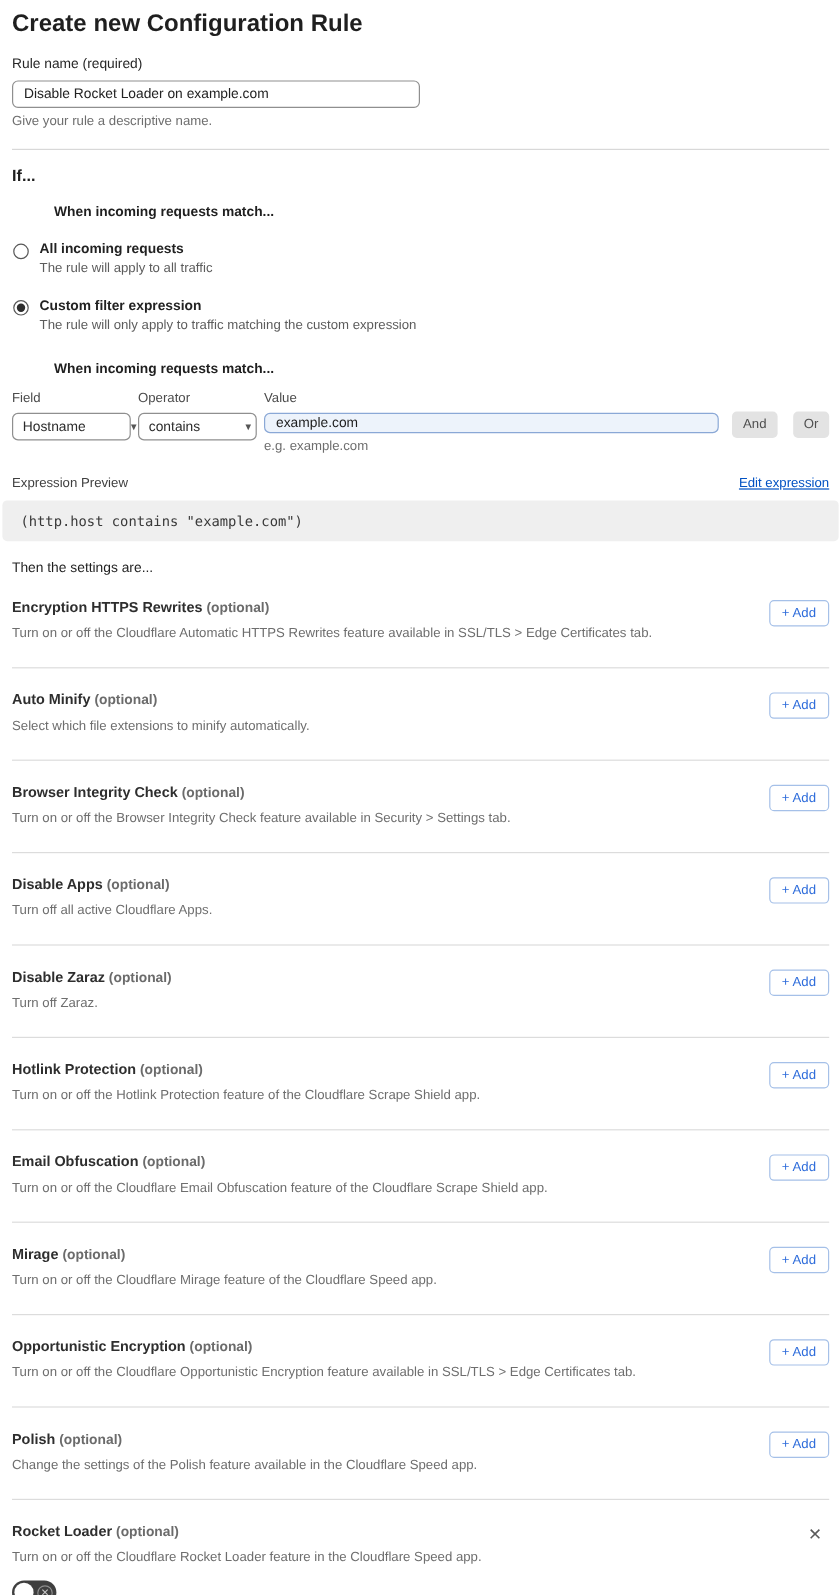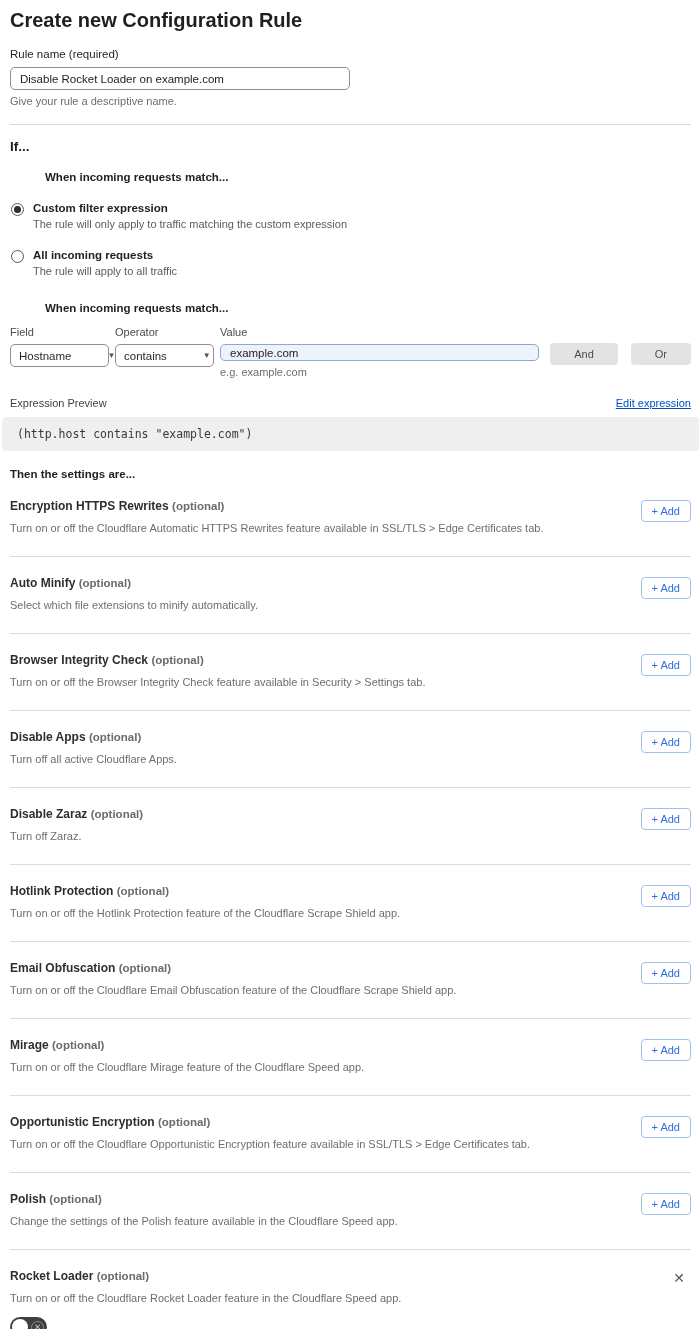--- a/index.html
+++ b/index.html
@@ -54,35 +54,35 @@
   .value-col { flex:1 1 auto; }
   .value-input {
     height:17px; width:100%; border:1px solid #8aa8d6; border-radius:5px;
     background:#edf3fb; padding:0 9px;
     font-family:"Liberation Sans", sans-serif; font-size:11.5px; color:#1d1d1d;
   }
   .andor-wrap { display:flex; margin-top:17px; }
   .andor {
     height:22px; border:none; border-radius:4px; background:#e3e3e3;
     color:#4f4f4f; font-family:"Liberation Sans", sans-serif; font-size:11px;
-    padding:0 24px; cursor:pointer;
+    padding:0 9px; cursor:pointer;
   }
   .andor.and { margin-left:11px; }
   .andor.or { margin-left:13px; }
 
   .preview-head { margin-top:19px; display:flex; justify-content:space-between; align-items:baseline; }
   .preview-label { font-size:11px; color:#3f3f3f;text-align:center; }
   .edit-link { font-size:11px; color:#0051c3; text-decoration:underline; cursor:pointer; }
   .code-block {
     margin:8px -8px 0 -8px; background:#efefef; border-radius:4px;
     padding:10px 10px 10px 15px;
     font-family:"DejaVu Sans Mono", monospace; font-size:11.5px; color:#393939;
   }
 
-  h3.then-heading { margin-top:17px; font-size:11.5px; font-weight:700; color:#1f1f1f; }
+  h3.then-heading { margin-top:17px; font-size:11.5px; font-weight:400; color:#1f1f1f; }
 
   .setting-row {
     display:flex; justify-content:space-between; align-items:flex-start;
     padding:19px 0 22px; border-bottom:1px solid #dcdcdc;
   }
   .setting-title { font-size:12px; color:#333; }
   .setting-title b { font-weight:700; color:#2e2e2e; }
   .setting-title .optional { font-weight:700; font-size:11.5px; color:#6b6b6b;text-align:center; }
   .setting-desc { margin-top:9px; font-size:11px; color:#6e6e6e; }
   .add-btn {
@@ -117,35 +117,35 @@
   <div class="field-label">Rule name (required)</div>
   <input class="rule-name-input" type="text" value="Disable Rocket Loader on example.com" style="">
   <div class="help">Give your rule a descriptive name.</div>
 
   <hr class="divider">
 
   <h2 class="if-heading">If...</h2>
   <h3 class="sub-heading">When incoming requests match...</h3>
 
   <label class="radio-row">
+    <input type="radio" name="match-mode" style="">
+    <span class="radio-texts">
+      <span class="radio-label" style="display:block">All incoming requests</span>
+      <span class="radio-desc" style="display:block">The rule will apply to all traffic</span>
+    </span>
+  </label>
+
+  <label class="radio-row">
     <input type="radio" name="match-mode" checked="" style="">
     <span class="radio-texts">
       <span class="radio-label" style="display:block">Custom filter expression</span>
       <span class="radio-desc" style="display:block">The rule will only apply to traffic matching the custom expression</span>
     </span>
   </label>
 
-  <label class="radio-row">
-    <input type="radio" name="match-mode" style="">
-    <span class="radio-texts">
-      <span class="radio-label" style="display:block">All incoming requests</span>
-      <span class="radio-desc" style="display:block">The rule will apply to all traffic</span>
-    </span>
-  </label>
-
   <h3 class="sub-heading" style="margin-top:25px">When incoming requests match...</h3>
 
   <div class="builder">
     <div class="col field-col">
       <div class="col-label">Field</div>
       <div class="select">
         <span>Hostname</span>
         <span class="caret">▼</span>
       </div>
     </div>

